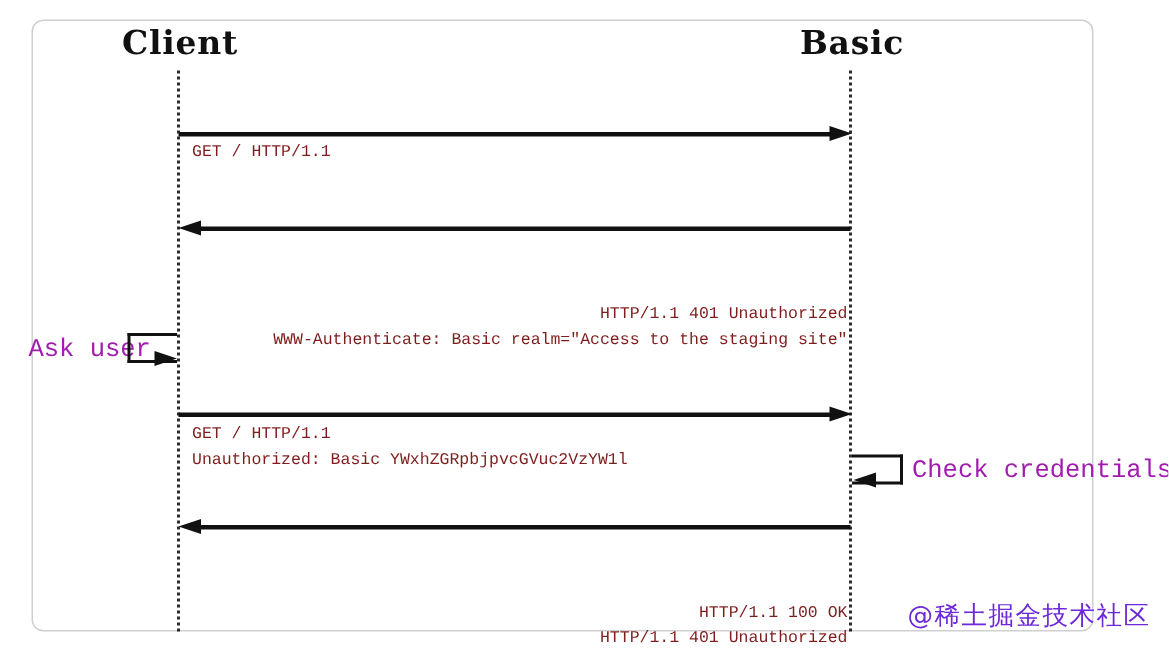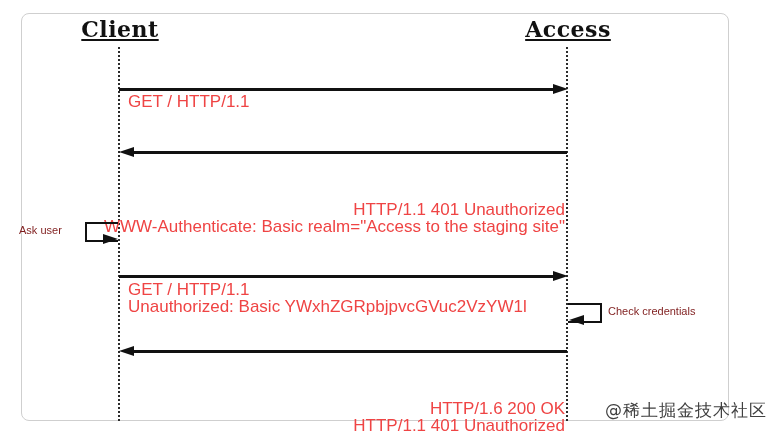--- a/index.html
+++ b/index.html
@@ -21,21 +21,20 @@
   }
   .actor-title {
     position:absolute;
     width:160px;
     text-align:center;
     font-family:"DejaVu Serif", serif;
     font-weight:bold;
     font-size:22px;
     color:#111111;
     letter-spacing:0.5px;
-    text-decoration:underline;
   }
   .lifeline {
     position:absolute;
     width:0;
     border-left:2px dotted #2b2b2b;
   }
   .arrow-line {
     position:absolute;
     height:2.5px;
     background:#111111;
@@ -51,53 +50,53 @@
   .self-loop {
     position:absolute;
     box-sizing:border-box;
     border:2.5px solid #111111;
     background:transparent;
   }
   .self-loop.open-right { border-right:none; }
   .self-loop.open-left  { border-left:none; }
   .msg {
     position:absolute;
-    font-family:Liberation Sans, sans-serif;
-    font-size:17px;
+    font-family:Liberation Mono, monospace;
+    font-size:11px;
     line-height:16.5px;
-    color:#ef4444;
+    color:#7f1d1d;
     white-space:nowrap;
   }
   .msg.align-right { text-align:right;margin-top:44px; }
   .msg .or-word { font-weight:bold; margin:5px 0; }
   .side-label {
     position:absolute;
-    font-family:Liberation Sans, sans-serif;
-    font-size:11px;
-    color:#7f1d1d;
+    font-family:Liberation Mono, monospace;
+    font-size:17px;
+    color:#a21caf;
     white-space:nowrap;
   }
   .watermark {
     position:absolute;
     right:12px; top:399px;
     font-size:17px;
     letter-spacing:1px;
-    color:#404040;
+    color:#6d28d9;
     white-space:nowrap;
   }
 </style>
 </head>
 <body>
 
 <div class="stage">
 
   <div class="frame"></div>
 
   <div class="actor-title" style="left:40px; top:16px;">Client</div>
-  <div class="actor-title" style="left:488px; top:16px;">Access</div>
+  <div class="actor-title" style="left:488px; top:16px;">Basic</div>
 
   <div class="lifeline" style="left:118px; top:47px; height:374px;"></div>
   <div class="lifeline" style="left:566px; top:47px; height:374px;"></div>
 
   <div class="arrow-line" style="left:119px; top:88px; width:436px;"></div>
   <div class="arrow-head to-right" style="left:553px; top:84px;"></div>
   <div class="msg" style="left:128px; top:94px;">
     <div>GET / HTTP/1.1</div>
   </div>
 
@@ -119,19 +118,19 @@
     <div>Unauthorized: Basic YWxhZGRpbjpvcGVuc2VzYW1l</div>
   </div>
 
   <div class="self-loop open-left" style="left:568px; top:303px; width:34px; height:20px;"></div>
   <div class="arrow-head to-left" style="left:569px; top:315px;"></div>
   <div class="side-label" style="left:608px; top:305px;">Check credentials</div>
 
   <div class="arrow-head to-left" style="left:119px; top:346px;"></div>
   <div class="arrow-line" style="left:132px; top:350px; width:435px;"></div>
   <div class="msg align-right" style="right:214px; top:357px;">
-    <div>HTTP/1.6 200 OK</div>
+    <div>HTTP/1.1 100 OK</div>
     <div>HTTP/1.1 401 Unauthorized</div>
   </div>
 
   <div class="watermark">@稀土掘金技术社区</div>
 
 </div>
 
 </body></html>

